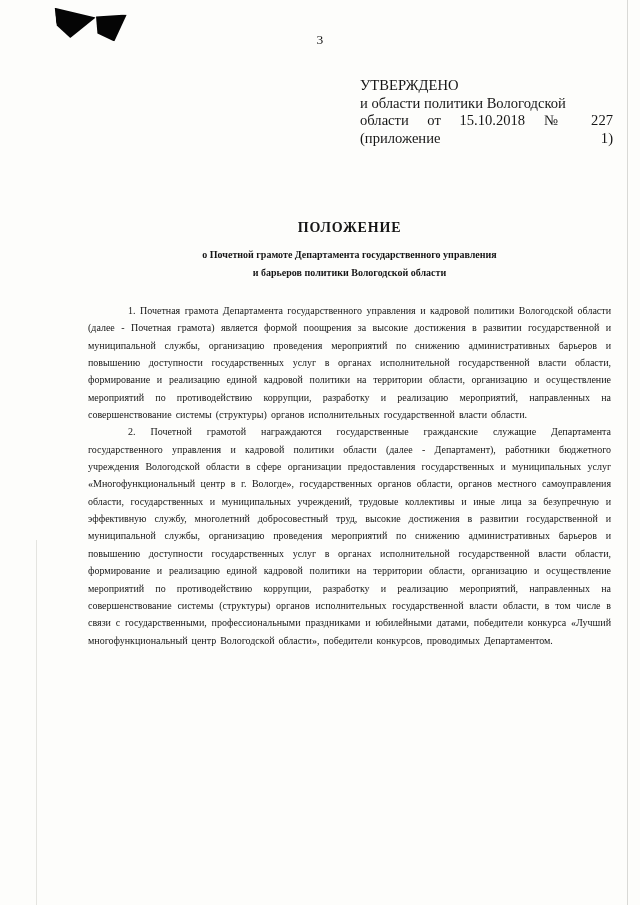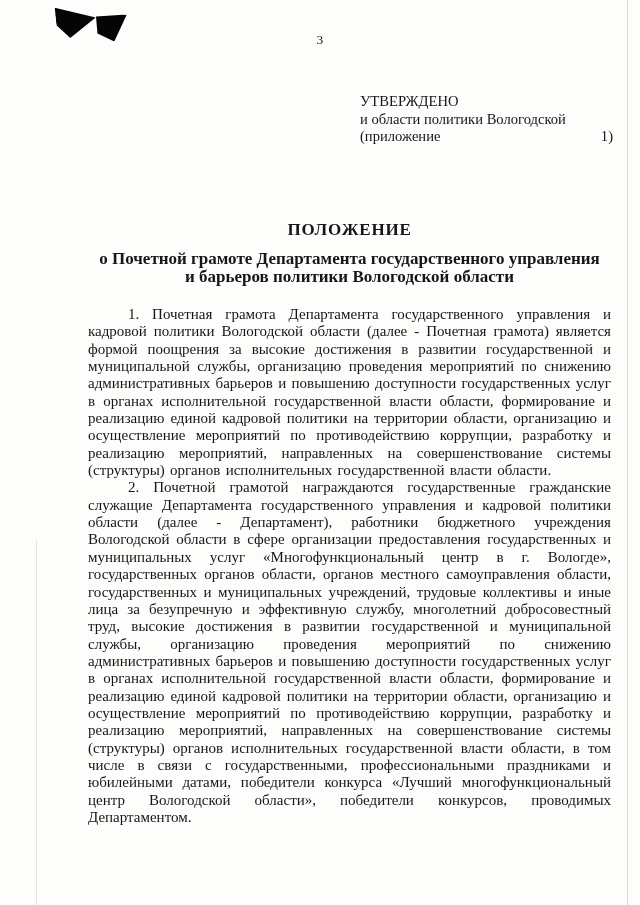--- a/index.html
+++ b/index.html
@@ -59,21 +59,21 @@
     top: 32px;
     left: 0;
     right: 0;
     text-align: center;
     font-size: 13.5px;
     letter-spacing: 0.5px;
   }
   .approval-block {
     position: absolute;
     left: 360px;
-    top: 93px;
+    top: 77px;
     width: 253px;
     font-size: 14.6px;
     line-height: 17.6px;
   }
   .approval-line {
     white-space: normal;
   }
   
   .approval-line:nth-child(3),
   .approval-line:nth-child(4),
@@ -83,34 +83,34 @@
   }
   .main-column {
     position: absolute;
     left: 88px;
     top: 220px;
     width: 523px;
   }
   .doc-title {
     text-align: center;
     font-weight: bold;
-    font-size: 17px;
+    font-size: 14px;
     letter-spacing: 0.8px;
     margin: 0 0 10px 0;
   }
   .doc-subtitle {
     text-align: center;
     font-weight: bold;
-    font-size: 17px;
+    font-size: 10px;
     line-height: 18px;
     margin: 0 0 20px 0;
   }
   .body-paragraph {
     margin: 0;
-    font-size: 15px;
+    font-size: 10px;
     line-height: 17.35px;
     text-align: justify;
     text-indent: 40px;
     word-spacing: 1.5px;
   }
 </style>
 </head>
 <body>
 
 <div class="page">
@@ -119,20 +119,21 @@
   <div class="edge-line-left"></div>
 
   <div class="artifact-1"></div>
   <div class="artifact-2"></div>
 
   <div class="page-number">3</div>
 
   <div class="approval-block">
     <div class="approval-line">УТВЕРЖДЕНО</div>
     <div class="approval-line">и области политики Вологодской</div>
+    <div class="approval-line">области от 15.10.2018 № 227</div>
     <div class="approval-line">(приложение 1)</div>
   </div>
 
   <div class="main-column">
     <div class="doc-title">ПОЛОЖЕНИЕ</div>
     <div class="doc-subtitle">
       <div>о Почетной грамоте Департамента государственного управления</div>
       <div>и барьеров политики Вологодской области</div>
     </div>
     <p class="body-paragraph">1. Почетная грамота Департамента государственного управления и кадровой политики Вологодской области (далее - Почетная грамота) является формой поощрения за высокие достижения в развитии государственной и муниципальной службы, организацию проведения мероприятий по снижению административных барьеров и повышению доступности государственных услуг в органах исполнительной государственной власти области, формирование и реализацию единой кадровой политики на территории области, организацию и осуществление мероприятий по противодействию коррупции, разработку и реализацию мероприятий, направленных на совершенствование системы (структуры) органов исполнительных государственной власти области.</p>

